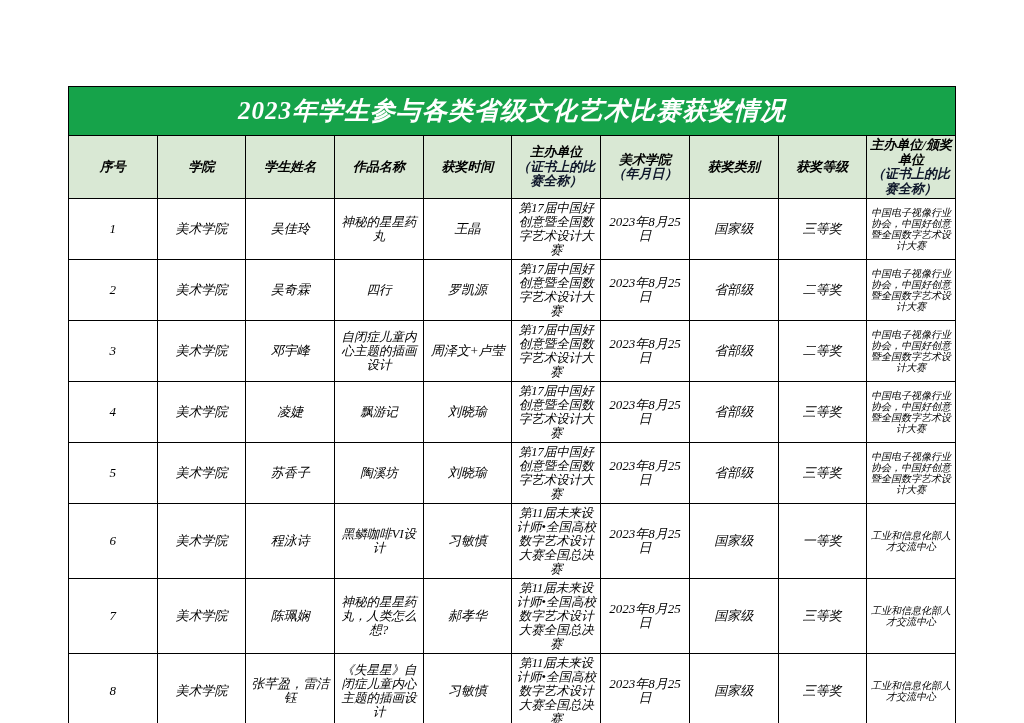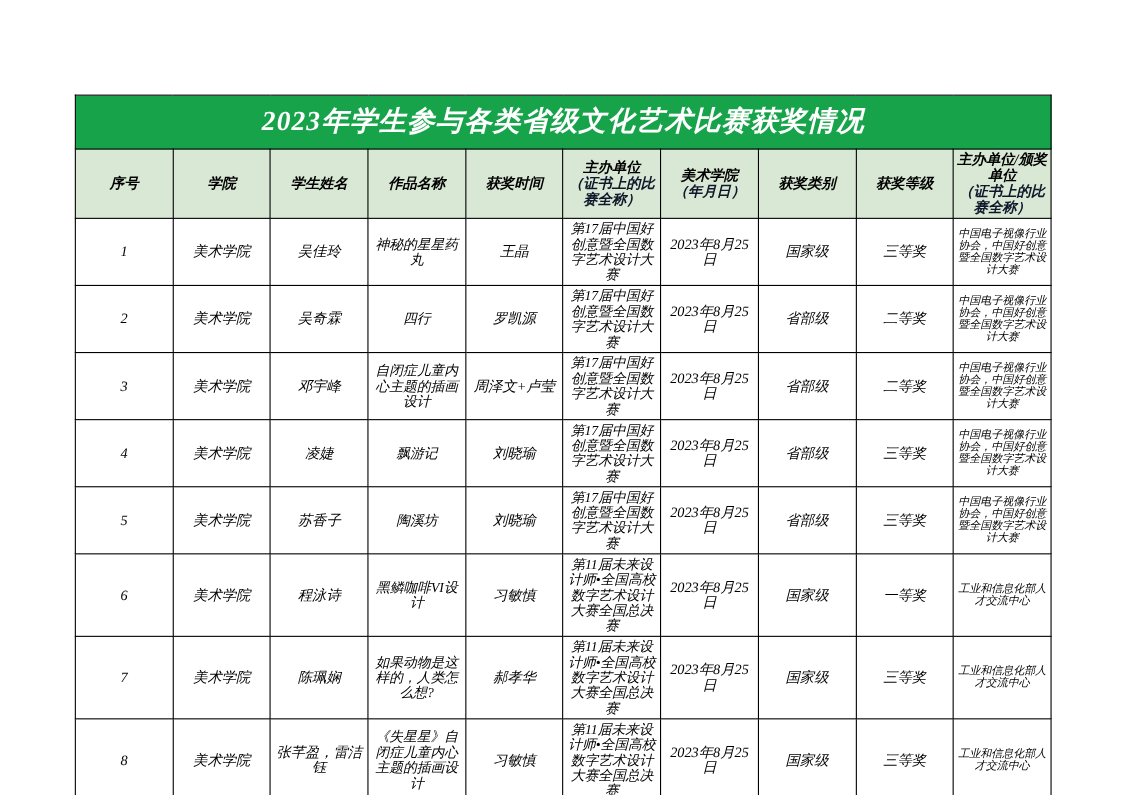--- a/index.html
+++ b/index.html
@@ -196,21 +196,21 @@
           <td class="c-contest contest-cell">第11届未来设计师•全国高校数字艺术设计大赛全国总决赛</td>
           <td class="c-date">2023年8月25日</td>
           <td class="c-type">国家级</td>
           <td class="c-level">一等奖</td>
           <td class="c-org org-cell">工业和信息化部人才交流中心</td>
         </tr>
         <tr>
           <td class="c-no">7</td>
           <td class="c-college">美术学院</td>
           <td class="c-student">陈珮娴</td>
-          <td class="c-work work-cell">如果动物是这样的，人类怎么想?</td>
+          <td class="c-work work-cell">神秘的星星药丸，人类怎么想?</td>
           <td class="c-teacher">郝孝华</td>
           <td class="c-contest contest-cell">第11届未来设计师•全国高校数字艺术设计大赛全国总决赛</td>
           <td class="c-date">2023年8月25日</td>
           <td class="c-type">国家级</td>
           <td class="c-level">三等奖</td>
           <td class="c-org org-cell">工业和信息化部人才交流中心</td>
         </tr>
         <tr>
           <td class="c-no">8</td>
           <td class="c-college">美术学院</td>

